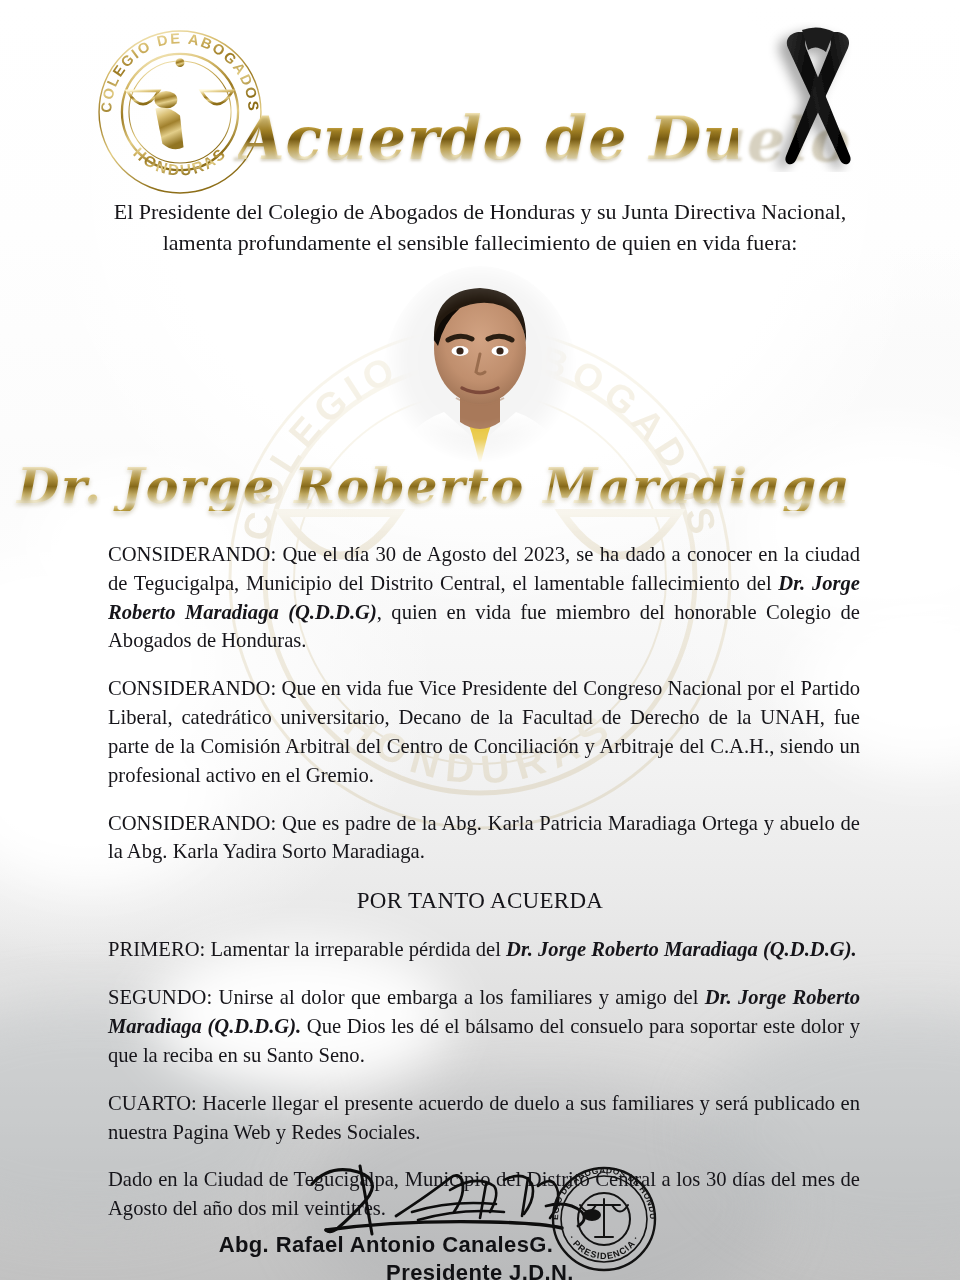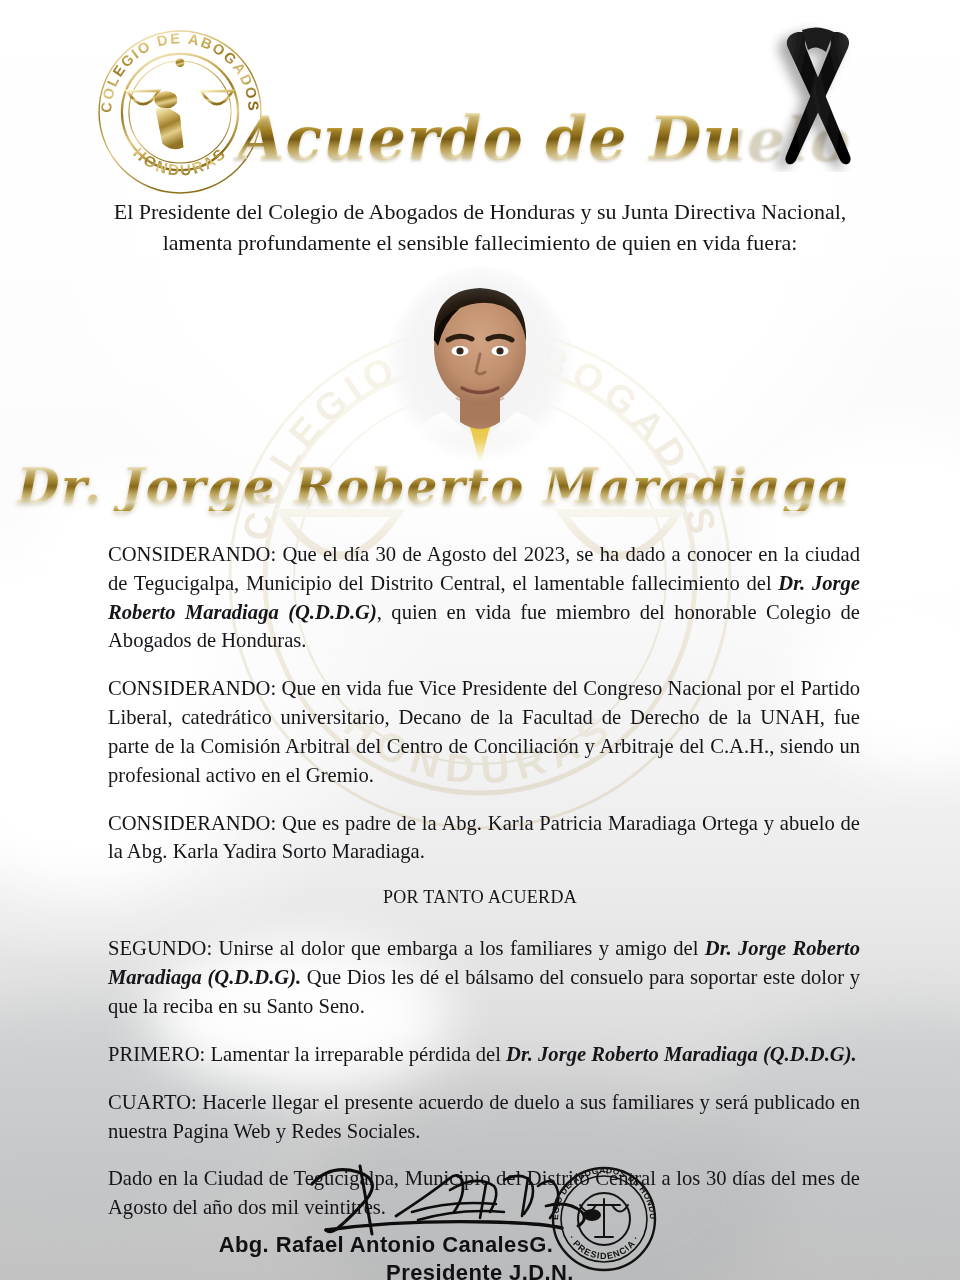--- a/index.html
+++ b/index.html
@@ -183,24 +183,24 @@
     font-size: 20.6px;
     line-height: 1.40;
     color: #16151a;
     text-align: justify;
     margin: 0 0 19px 8px;
   }
   .para .bi    { font-weight: bold; font-style: italic; }
 
   .por-tanto {
     text-align: center;
-    font-size: 18px;
+    font-size: 23px;
     line-height: 1.4;
     color: #16151a;
-    margin: 8px 0 24px 0;
+    margin: 8px 0 18px 0;
     letter-spacing: 0.3px;
   }
 
   
   .sig-area {
     position: absolute;
     left: 0;
     top: 1160px;
     width: 960px;
     height: 120px;
@@ -418,22 +418,22 @@
   </div>
 
   <div class="deceased-name">Dr. Jorge Roberto Maradiaga</div>
 
   <div class="body-block">
     <div id="paragraphs">
         <p class="para"><span>CONSIDERANDO:</span><span> Que el día 30 de Agosto del 2023, se ha dado a conocer en la ciudad de Tegucigalpa, Municipio del Distrito Central, el lamentable fallecimiento del </span><span class="bi">Dr. Jorge Roberto Maradiaga (Q.D.D.G)</span><span>, quien en vida fue miembro del honorable Colegio de Abogados de Honduras.</span></p>
         <p class="para"><span>CONSIDERANDO:</span><span>  Que en vida fue Vice Presidente del Congreso Nacional por el Partido Liberal, catedrático universitario, Decano de la Facultad de Derecho de la UNAH, fue parte de la Comisión Arbitral del Centro de Conciliación y Arbitraje del C.A.H., siendo un profesional activo en el Gremio.</span></p>
         <p class="para"><span>CONSIDERANDO:</span><span>  Que es padre de la Abg. Karla Patricia Maradiaga Ortega y abuelo de la Abg. Karla Yadira Sorto Maradiaga.</span></p>
         <div class="por-tanto">POR TANTO ACUERDA</div>
+        <p class="para"><span>PRIMERO:</span><span> Lamentar la irreparable pérdida del </span><span class="bi">Dr. Jorge Roberto Maradiaga (Q.D.D.G).</span></p>
         <p class="para"><span>SEGUNDO:</span><span> Unirse al dolor que embarga a los familiares y amigo  del </span><span class="bi">Dr. Jorge Roberto  Maradiaga (Q.D.D.G).</span><span>  Que Dios les dé el bálsamo del consuelo para soportar este dolor y que la reciba en su Santo Seno.</span></p>
-        <p class="para"><span>PRIMERO:</span><span> Lamentar la irreparable pérdida del </span><span class="bi">Dr. Jorge Roberto Maradiaga (Q.D.D.G).</span></p>
         <p class="para"><span>CUARTO:</span><span> Hacerle llegar el presente acuerdo de duelo a sus familiares y será publicado en nuestra Pagina Web y Redes Sociales.</span></p>
         <p class="para"><span>Dado en la Ciudad de Tegucigalpa, Municipio del Distrito Central a los 30 días del mes de Agosto del  año dos mil veintitres.</span></p>
       </div>
   </div>
 
   <div class="sig-area">
 
     <svg class="sig-mark" viewBox="0 0 330 78">
       <g fill="none" stroke="#0d0d0d" stroke-linecap="round" stroke-linejoin="round">
         <path d="M 12,24 Q 30,4 58,12 Q 82,20 66,40 Q 52,56 38,68 Q 30,74 26,70" stroke-width="3.2"></path>

